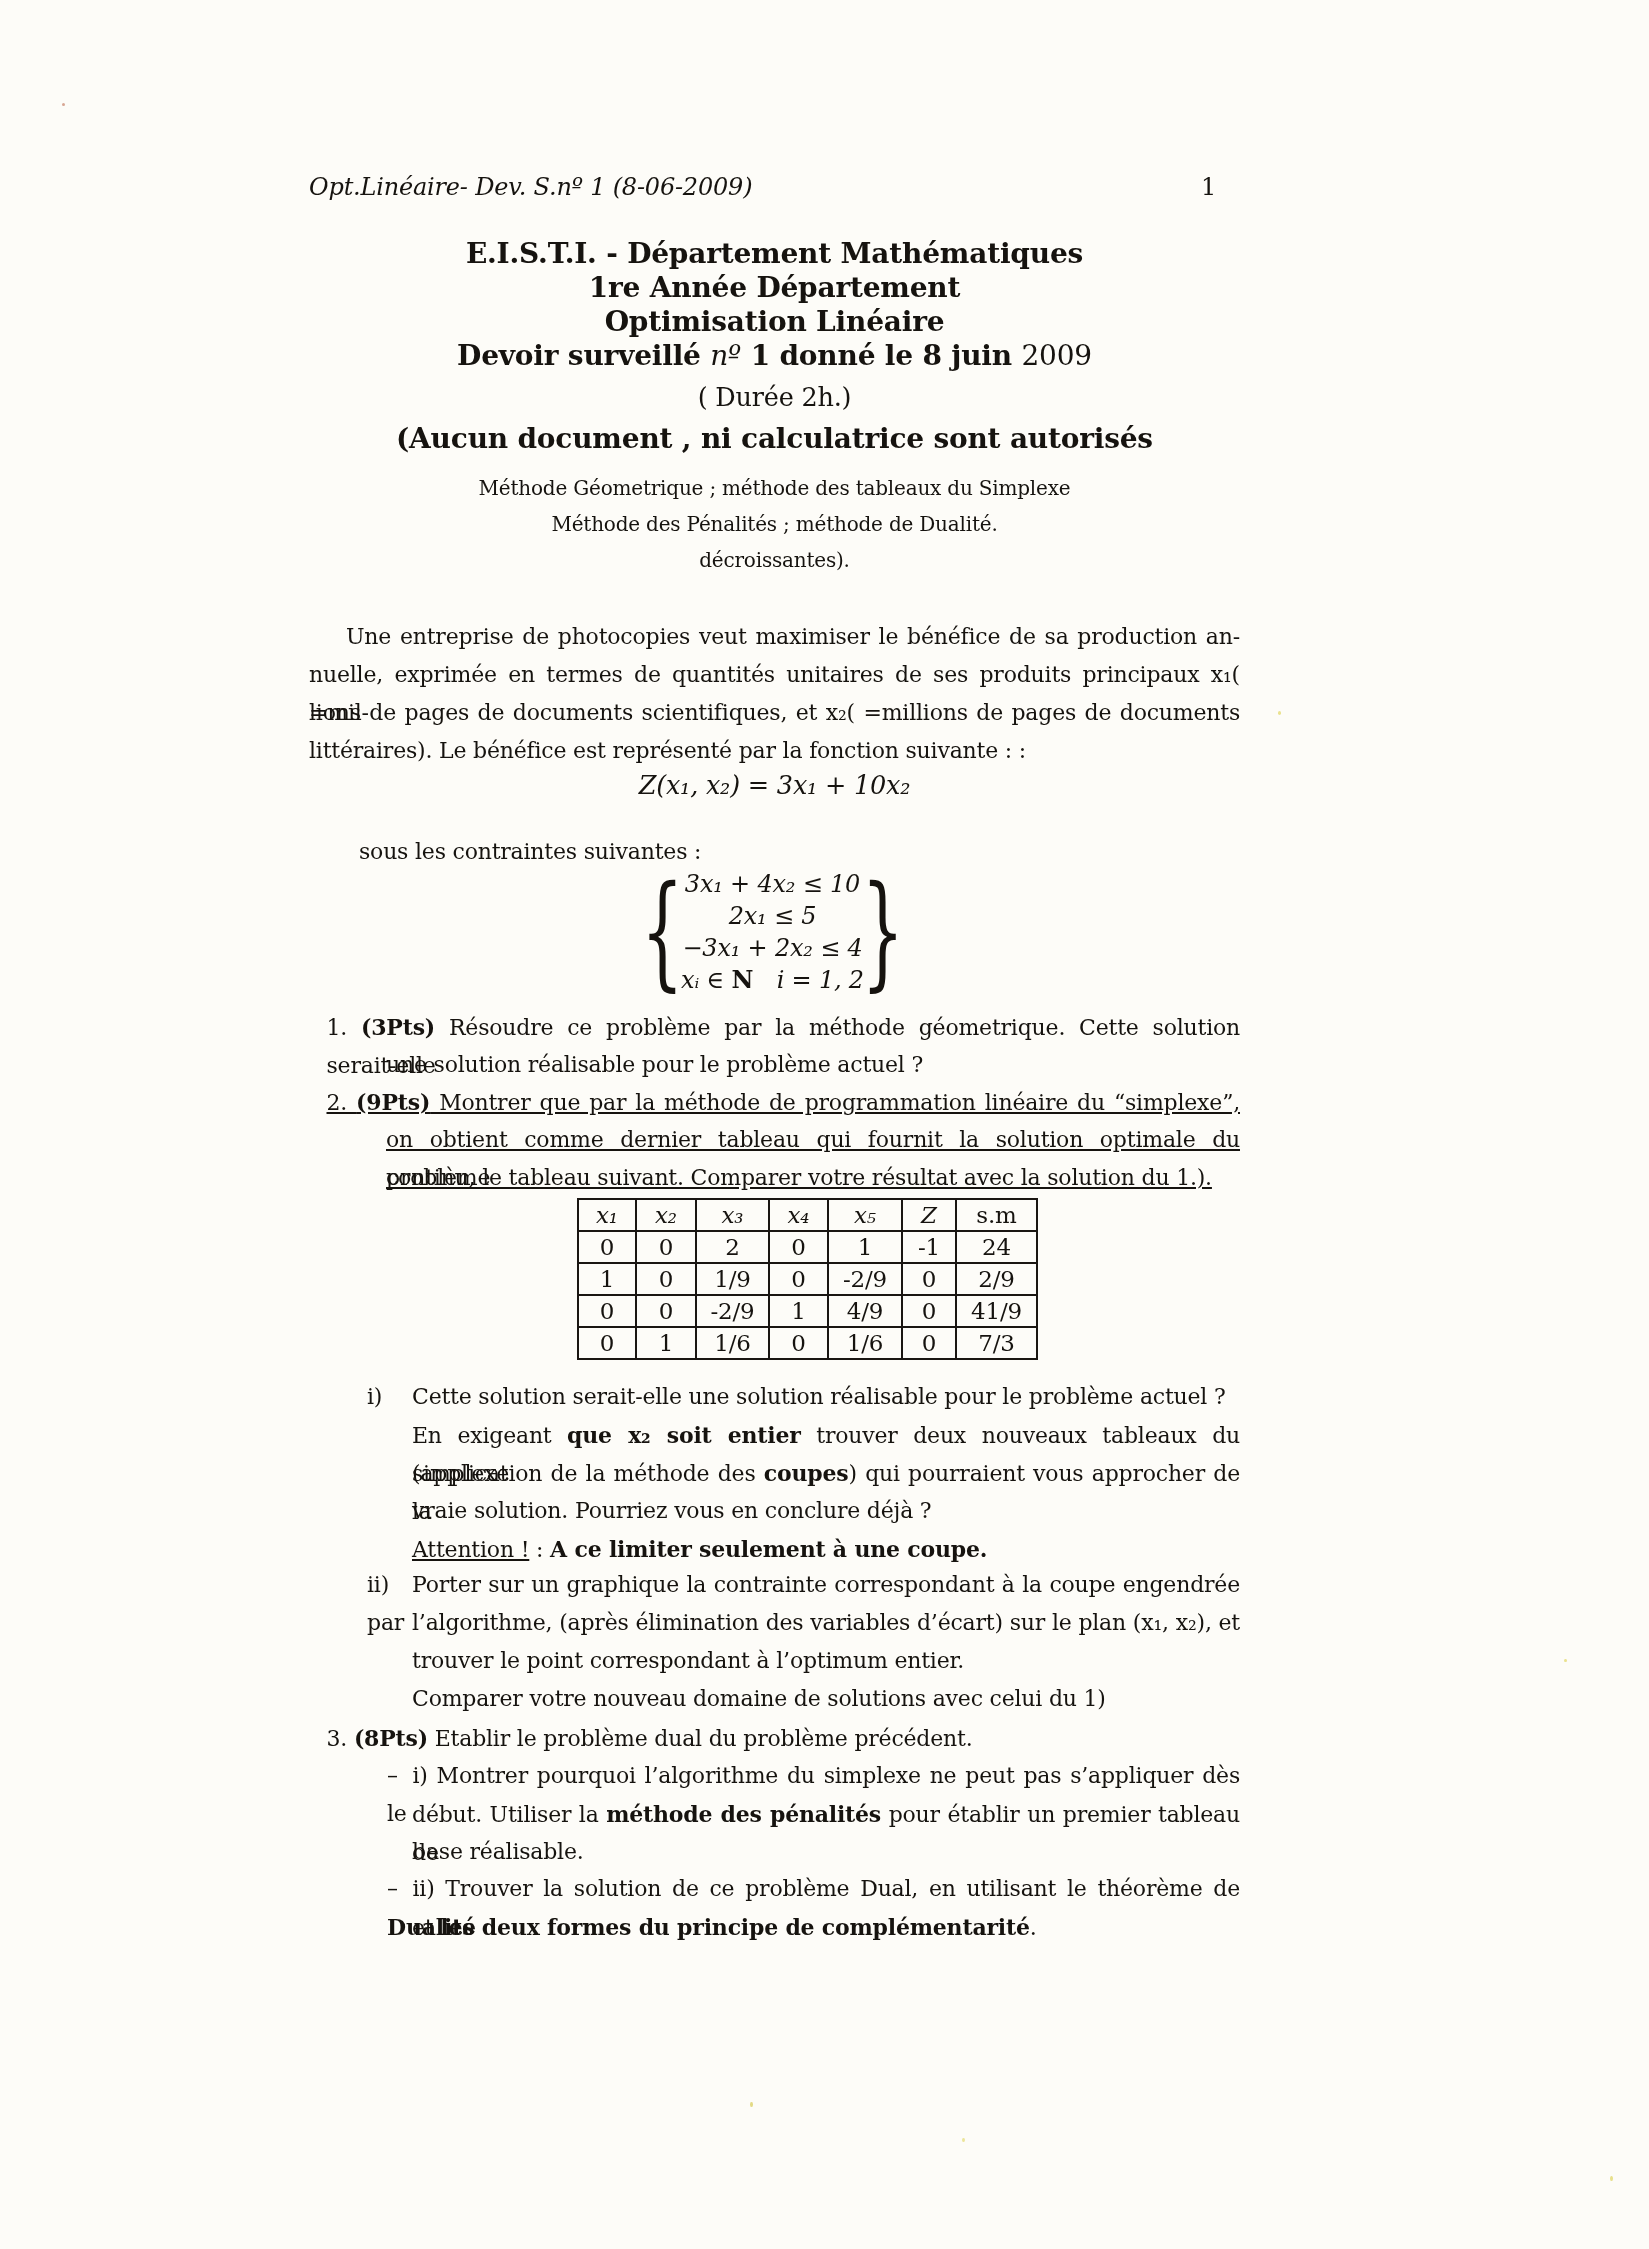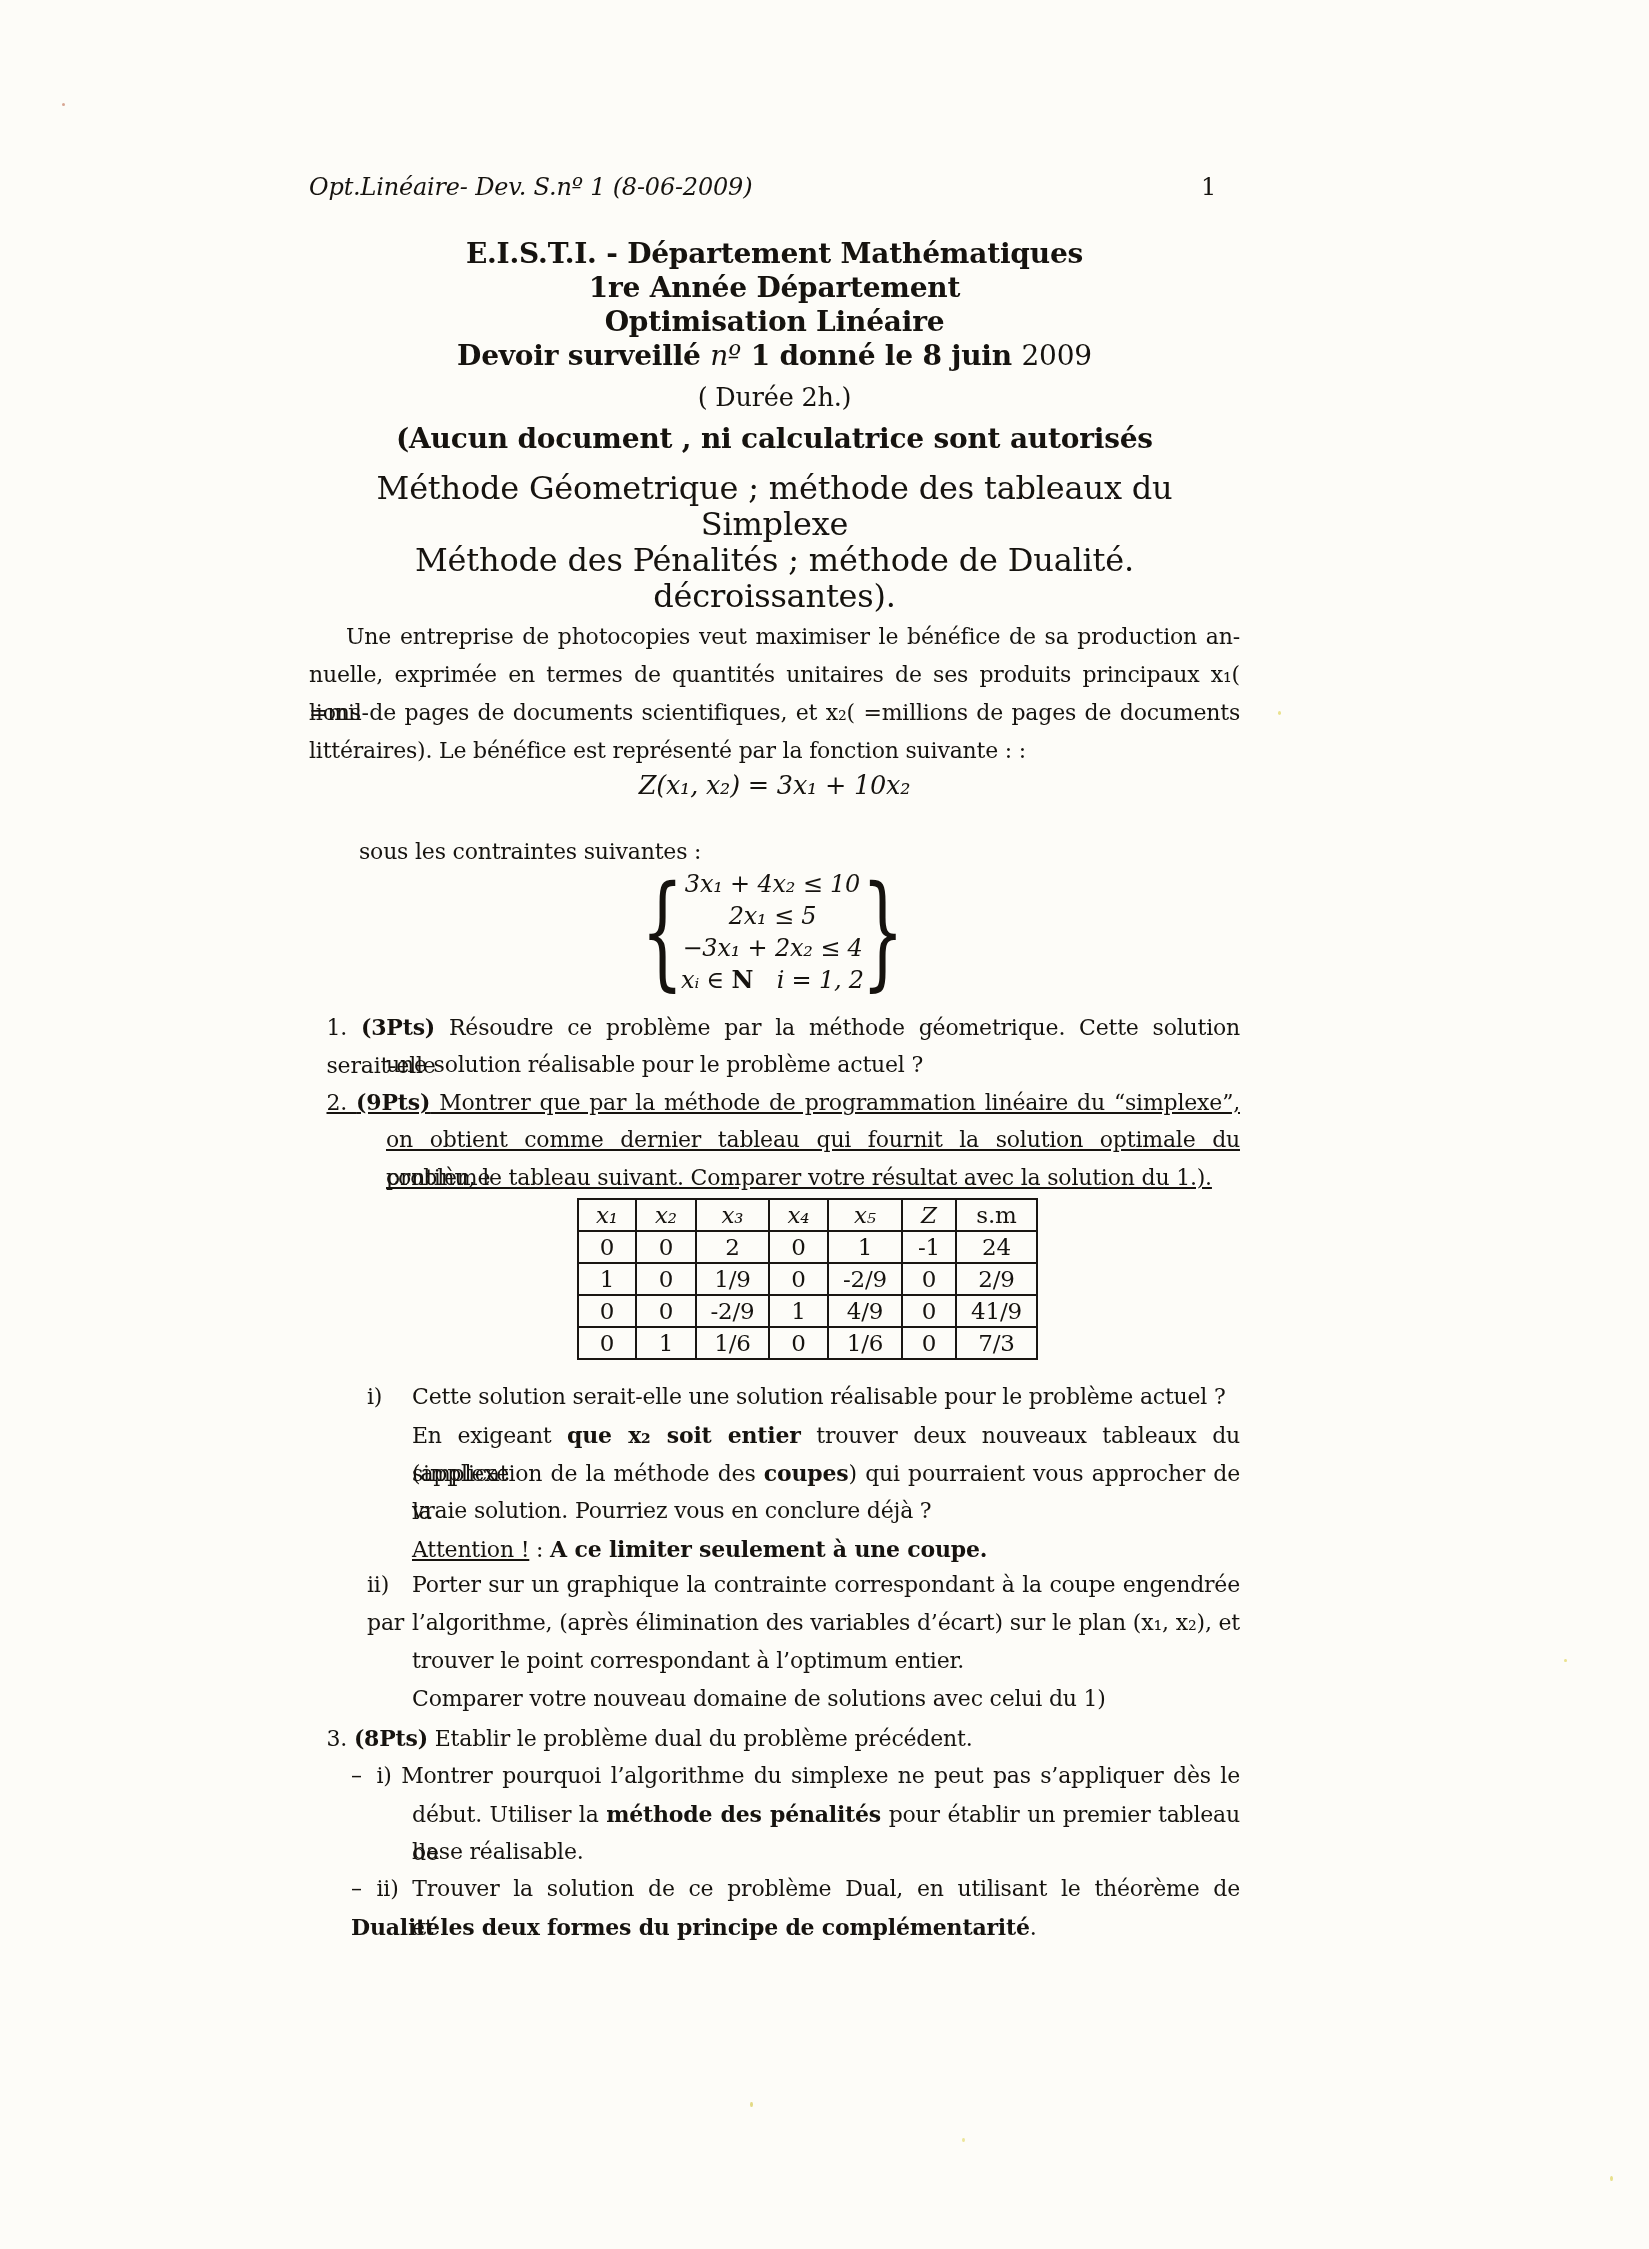--- a/index.html
+++ b/index.html
@@ -29,21 +29,21 @@
   .title-block { top: 237px; text-align: center; padding-right: 47px; }
   .title-block .t { line-height: 34px; font-size: 28px; font-weight: 700; }
   .title-block .t4 span { display: inline; }
   .title-block .t5 { margin-top: 7.4px; font-size: 25.5px; font-weight: 400; }
   .title-block .t6 { margin-top: 7.4px; }
   .year { font-weight: 400; }
   .nsup { font-style: italic; font-weight: 400; }
 
   
   .topics { top: 470px; text-align: center; padding-right: 47px; }
-  .topics div { line-height: 36px; font-size: 32px; }
+  .topics div { line-height: 36px; font-size: 20px; }
 
   
   .intro { top: 618px; }
   .intro .first { text-indent: 37px; }
 
   
   .objective { top: 770px; text-align: center; padding-right: 47px; font-size: 25.5px; font-style: italic; }
 
   .sous { top: 833px; }
   .sous div { margin-left: 50px; }
@@ -58,21 +58,21 @@
   .brace-l { left: 23px; }
   .brace-r { right: 23px; }
   .bboldN { font-weight: 700; font-style: normal; }
   .gap35 { display: inline-block; width: 23.5px; }
 
   
   .ml26 { margin-left: 17.5px; }
   .ml115 { margin-left: 77px; }
   .ml87 { margin-left: 58px; }
   .ml154 { margin-left: 103px; }
-  .ml116 { margin-left: 42px; }
+  .ml116 { margin-left: 78px; }
   .q1 { top: 1008px; }
   .q2 { top: 1083px; text-decoration: underline; }
   .q2i { top: 1378px; }
   .q2ii { top: 1566px; }
   .q3 { top: 1719px; }
   .q3i { top: 1757px; }
   .q3ii { top: 1870px; }
   .item-label { display: inline-block; width: 45px; }
   .dash-label { display: inline-block; width: 25.5px; }
   .underl { text-decoration: underline; }

